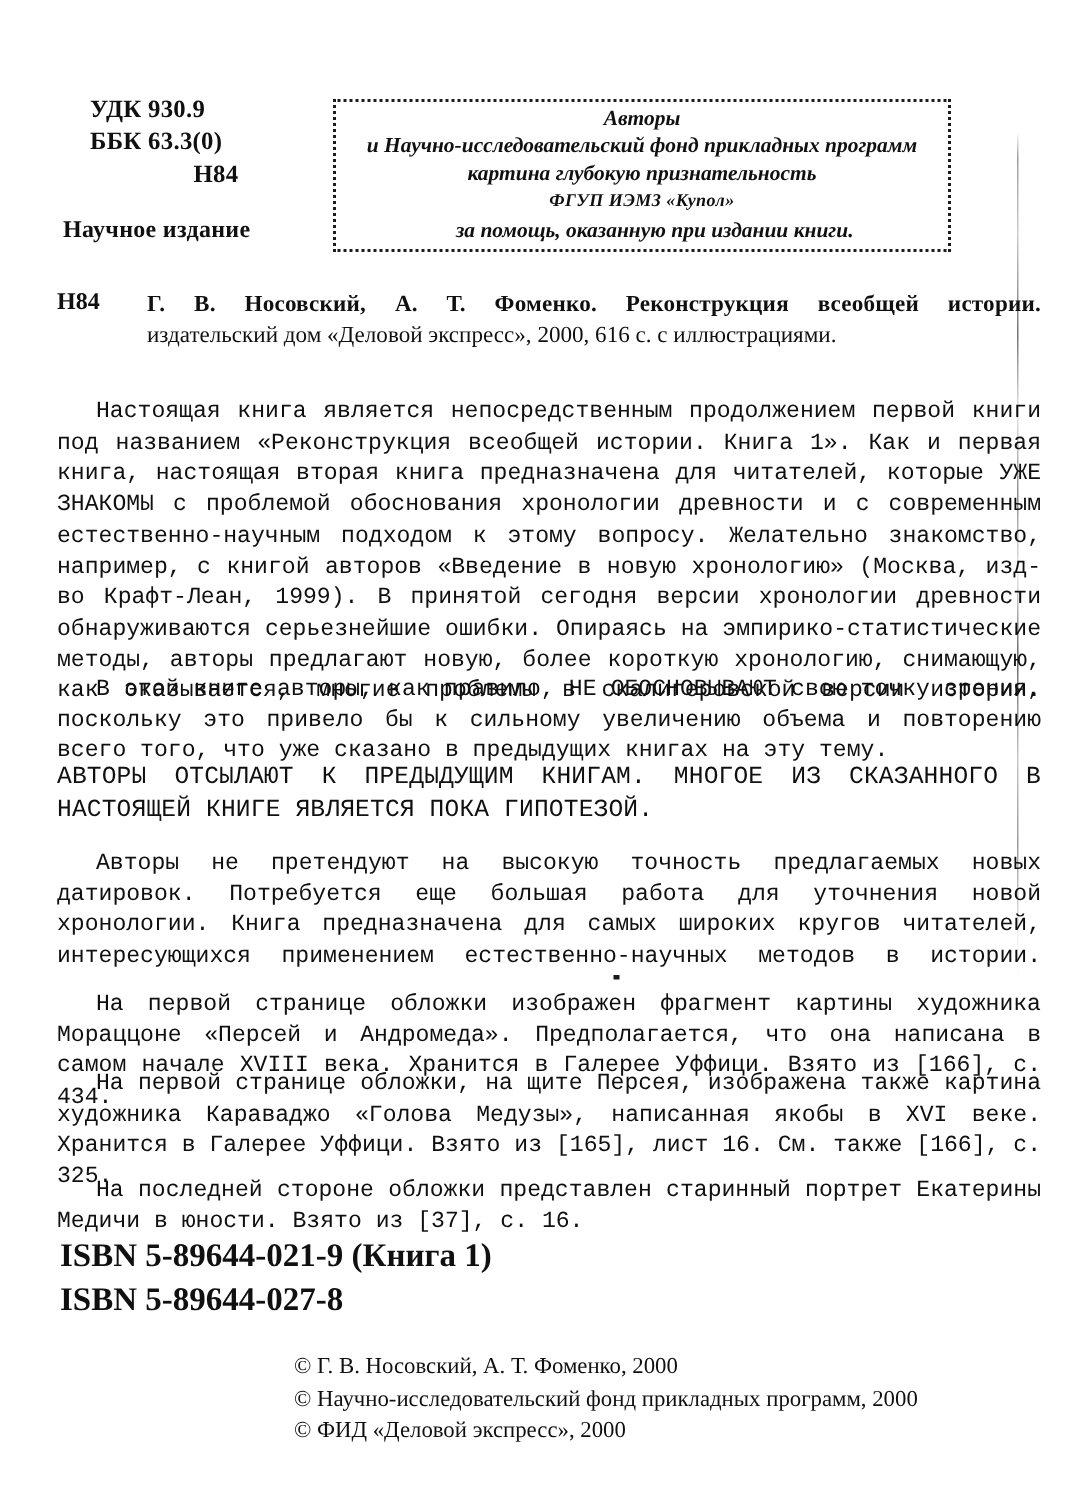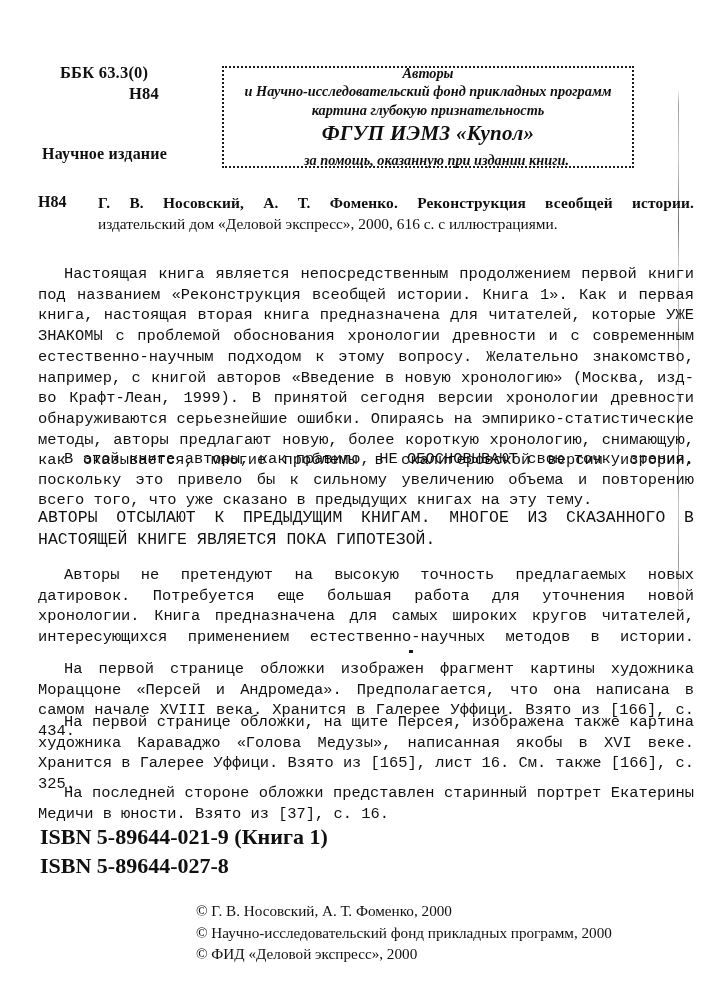--- a/index.html
+++ b/index.html
@@ -103,21 +103,21 @@
   }
   .ack-line {
     font-style: italic;
     font-weight: bold;
     font-size: 14.3px;
     line-height: 1.30;
     text-align: center;
     white-space: nowrap;
   }
   .ack-line.big {
-    font-size: 21px;
+    font-size: 12px;
     letter-spacing: 0.3px;
     padding-top: 1px;
   }
   .ack-line.last { padding-top: 3px; margin-left: 17px; }
 
   
   .biblio {
     position: absolute;
     left: 38px;
     top: 193px;
@@ -198,20 +198,21 @@
 <body>
 
 <div class="page">
 
   <div class="scan-artifact"></div>
   <div class="speck"></div>
 
   <div class="header-zone">
 
     <div class="classification">
+      <div class="udk-line">УДК 930.9</div>
       <div class="bbk-line">ББК 63.3(0)</div>
       <div class="n84-line">Н84</div>
     </div>
 
     <div class="edition-kind">Научное издание</div>
 
     <div class="ack-box">
       <div class="ack-line">Авторы</div>
       <div class="ack-line">и Научно-исследовательский фонд прикладных программ</div>
       <div class="ack-line">картина глубокую признательность</div>

